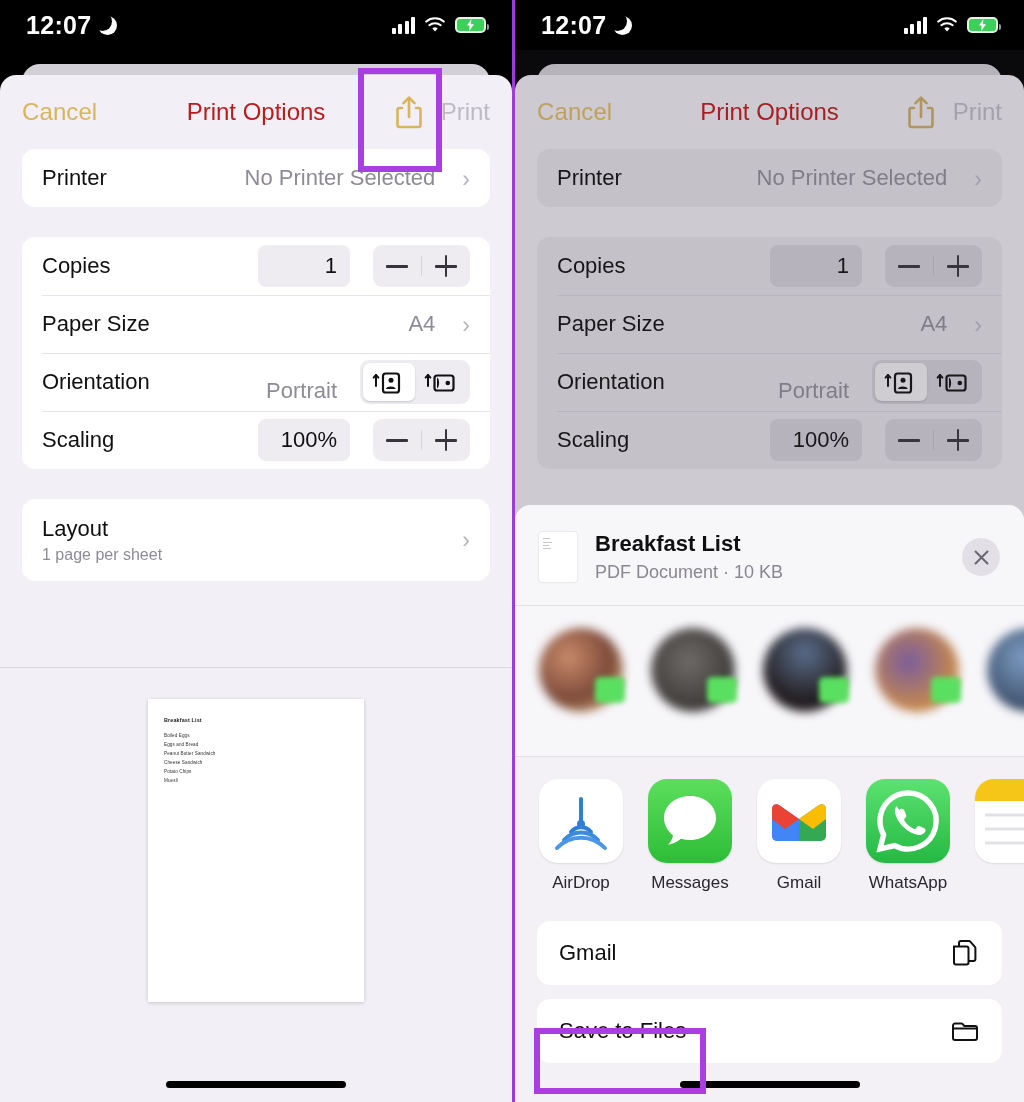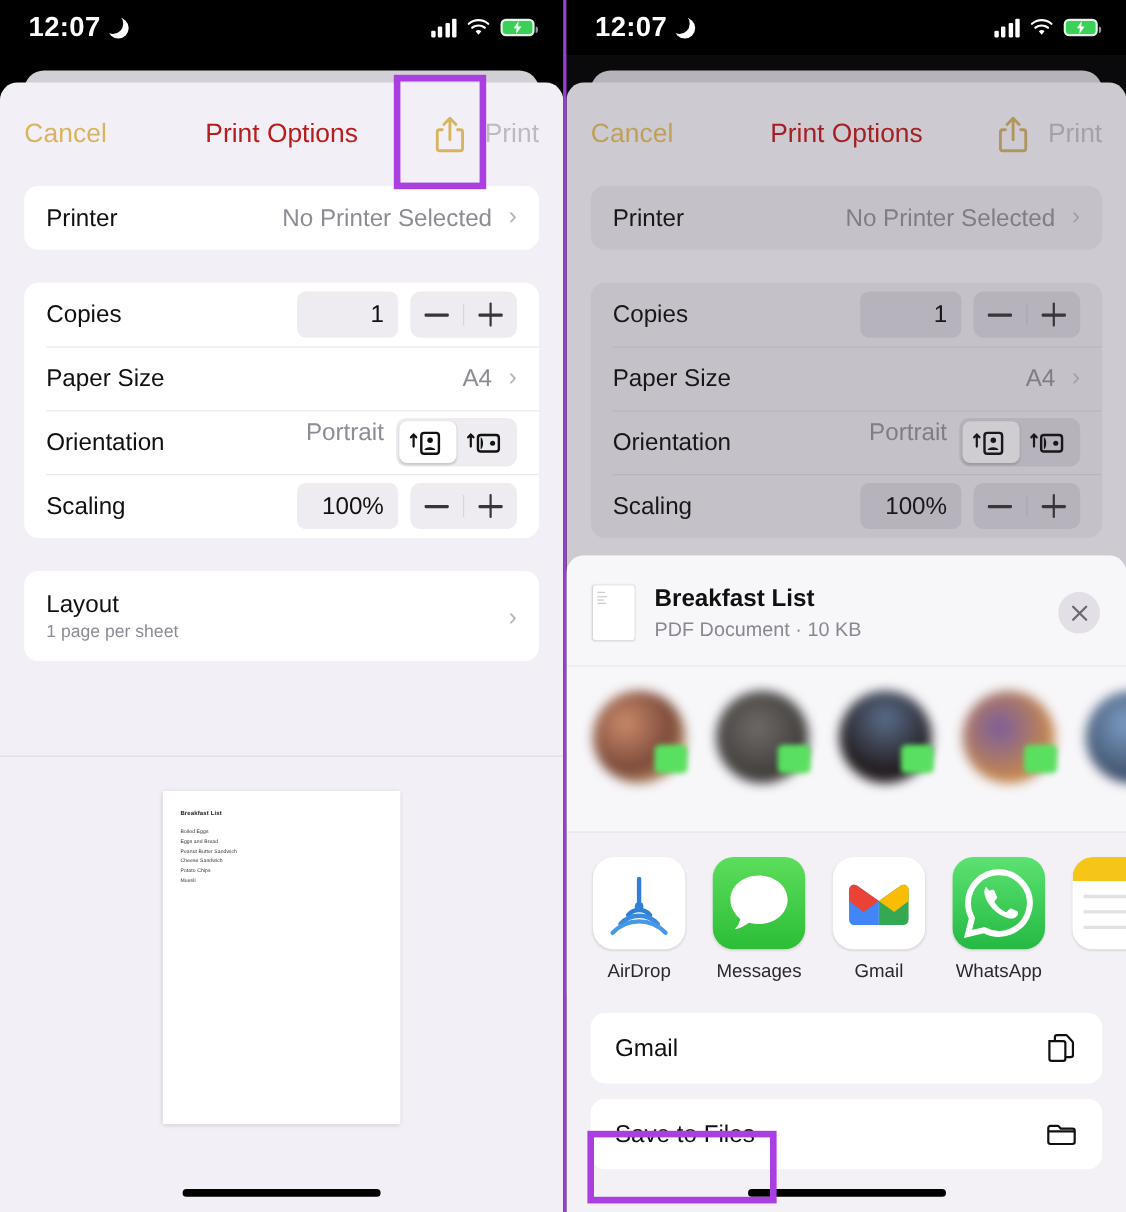--- a/index.html
+++ b/index.html
@@ -58,21 +58,21 @@
   .sheet {
     position: absolute; left: 0; right: 0; top: 75px; bottom: 0;
     background: #f2f0f6; border-radius: 16px 16px 0 0; z-index: 10;
     overflow: hidden;
   }
   .panel.right .sheet { background: #e9e7ec; }
   .panel.right .sheet-back { background: #cdcbd1; }
 
   
   .navbar {
-    position: relative; height: 94px; display: flex; align-items: center;
+    position: relative; height: 74px; display: flex; align-items: center;
     padding: 0 22px;
   }
   .nav-cancel {
     font-size: 24px; color: #d8b45e; letter-spacing: .1px;
   }
   .nav-title {
     position: absolute; left: 0; right: 0; text-align: center;
     font-size: 24px; font-weight: 400; color: #b91c1c; pointer-events: none;
   }
   .nav-right { margin-left: auto; display: flex; align-items: center; gap: 18px; z-index: 2; }
@@ -96,21 +96,21 @@
   .row {
     display: flex; align-items: center; min-height: 58px;
     padding: 0 20px; position: relative;
   }
   .row + .row::before {
     content: ""; position: absolute; left: 20px; right: 0; top: 0; height: 1px;
     background: #e6e4ea;
   }
   .panel.right .row + .row::before { background: #cfcdd4; }
   .row-label { font-size: 22px; color: #101010; }
-  .row-right { margin-left: auto; display: flex; align-items: flex-start; gap: 11px; }
+  .row-right { margin-left: auto; display: flex; align-items: flex-end; gap: 23px; }
   .row-value { font-size: 22px; color: #8e8b95; }
   .chev { color: #b6b3bc; font-size: 23px; line-height: 1; margin-left: 4px; }
 
   .stepper-val {
     width: 92px; height: 42px; background: #eeecf1; border-radius: 8px;
     display: flex; align-items: center; justify-content: flex-end;
     padding-right: 13px; font-size: 22px; color: #111;
   }
   .panel.right .stepper-val { background: #cecbd3; }
   .stepper {

